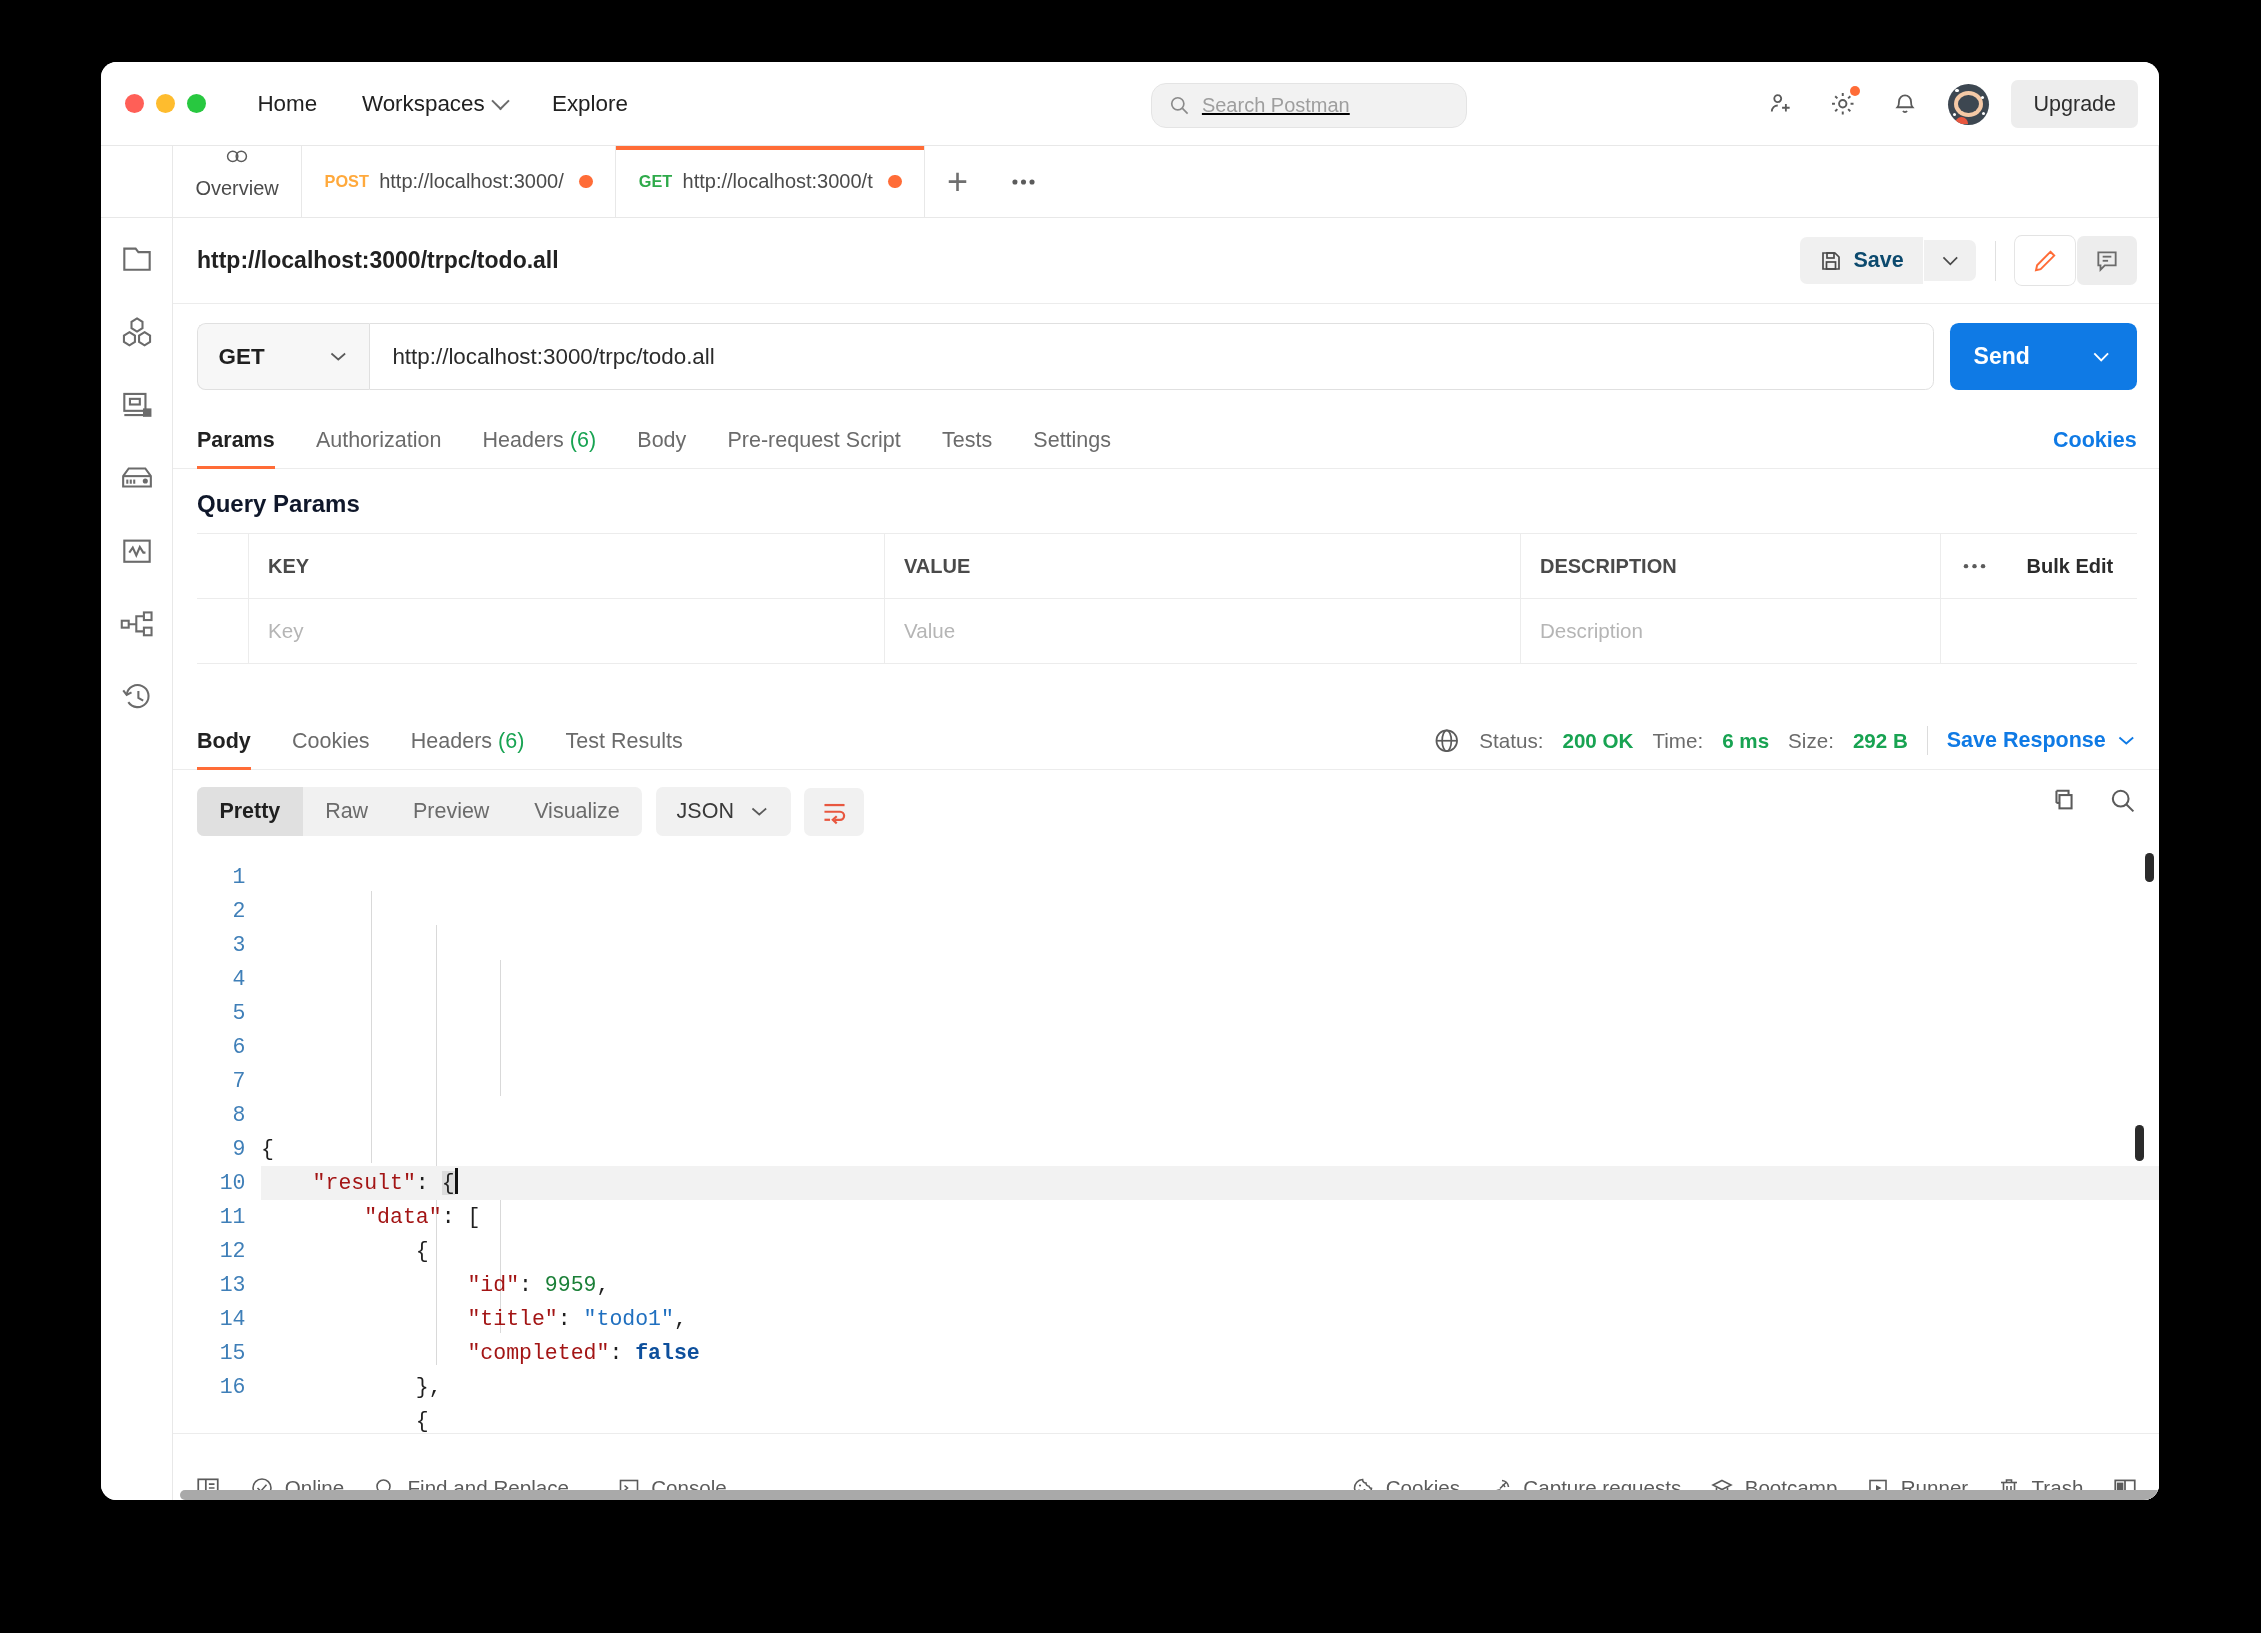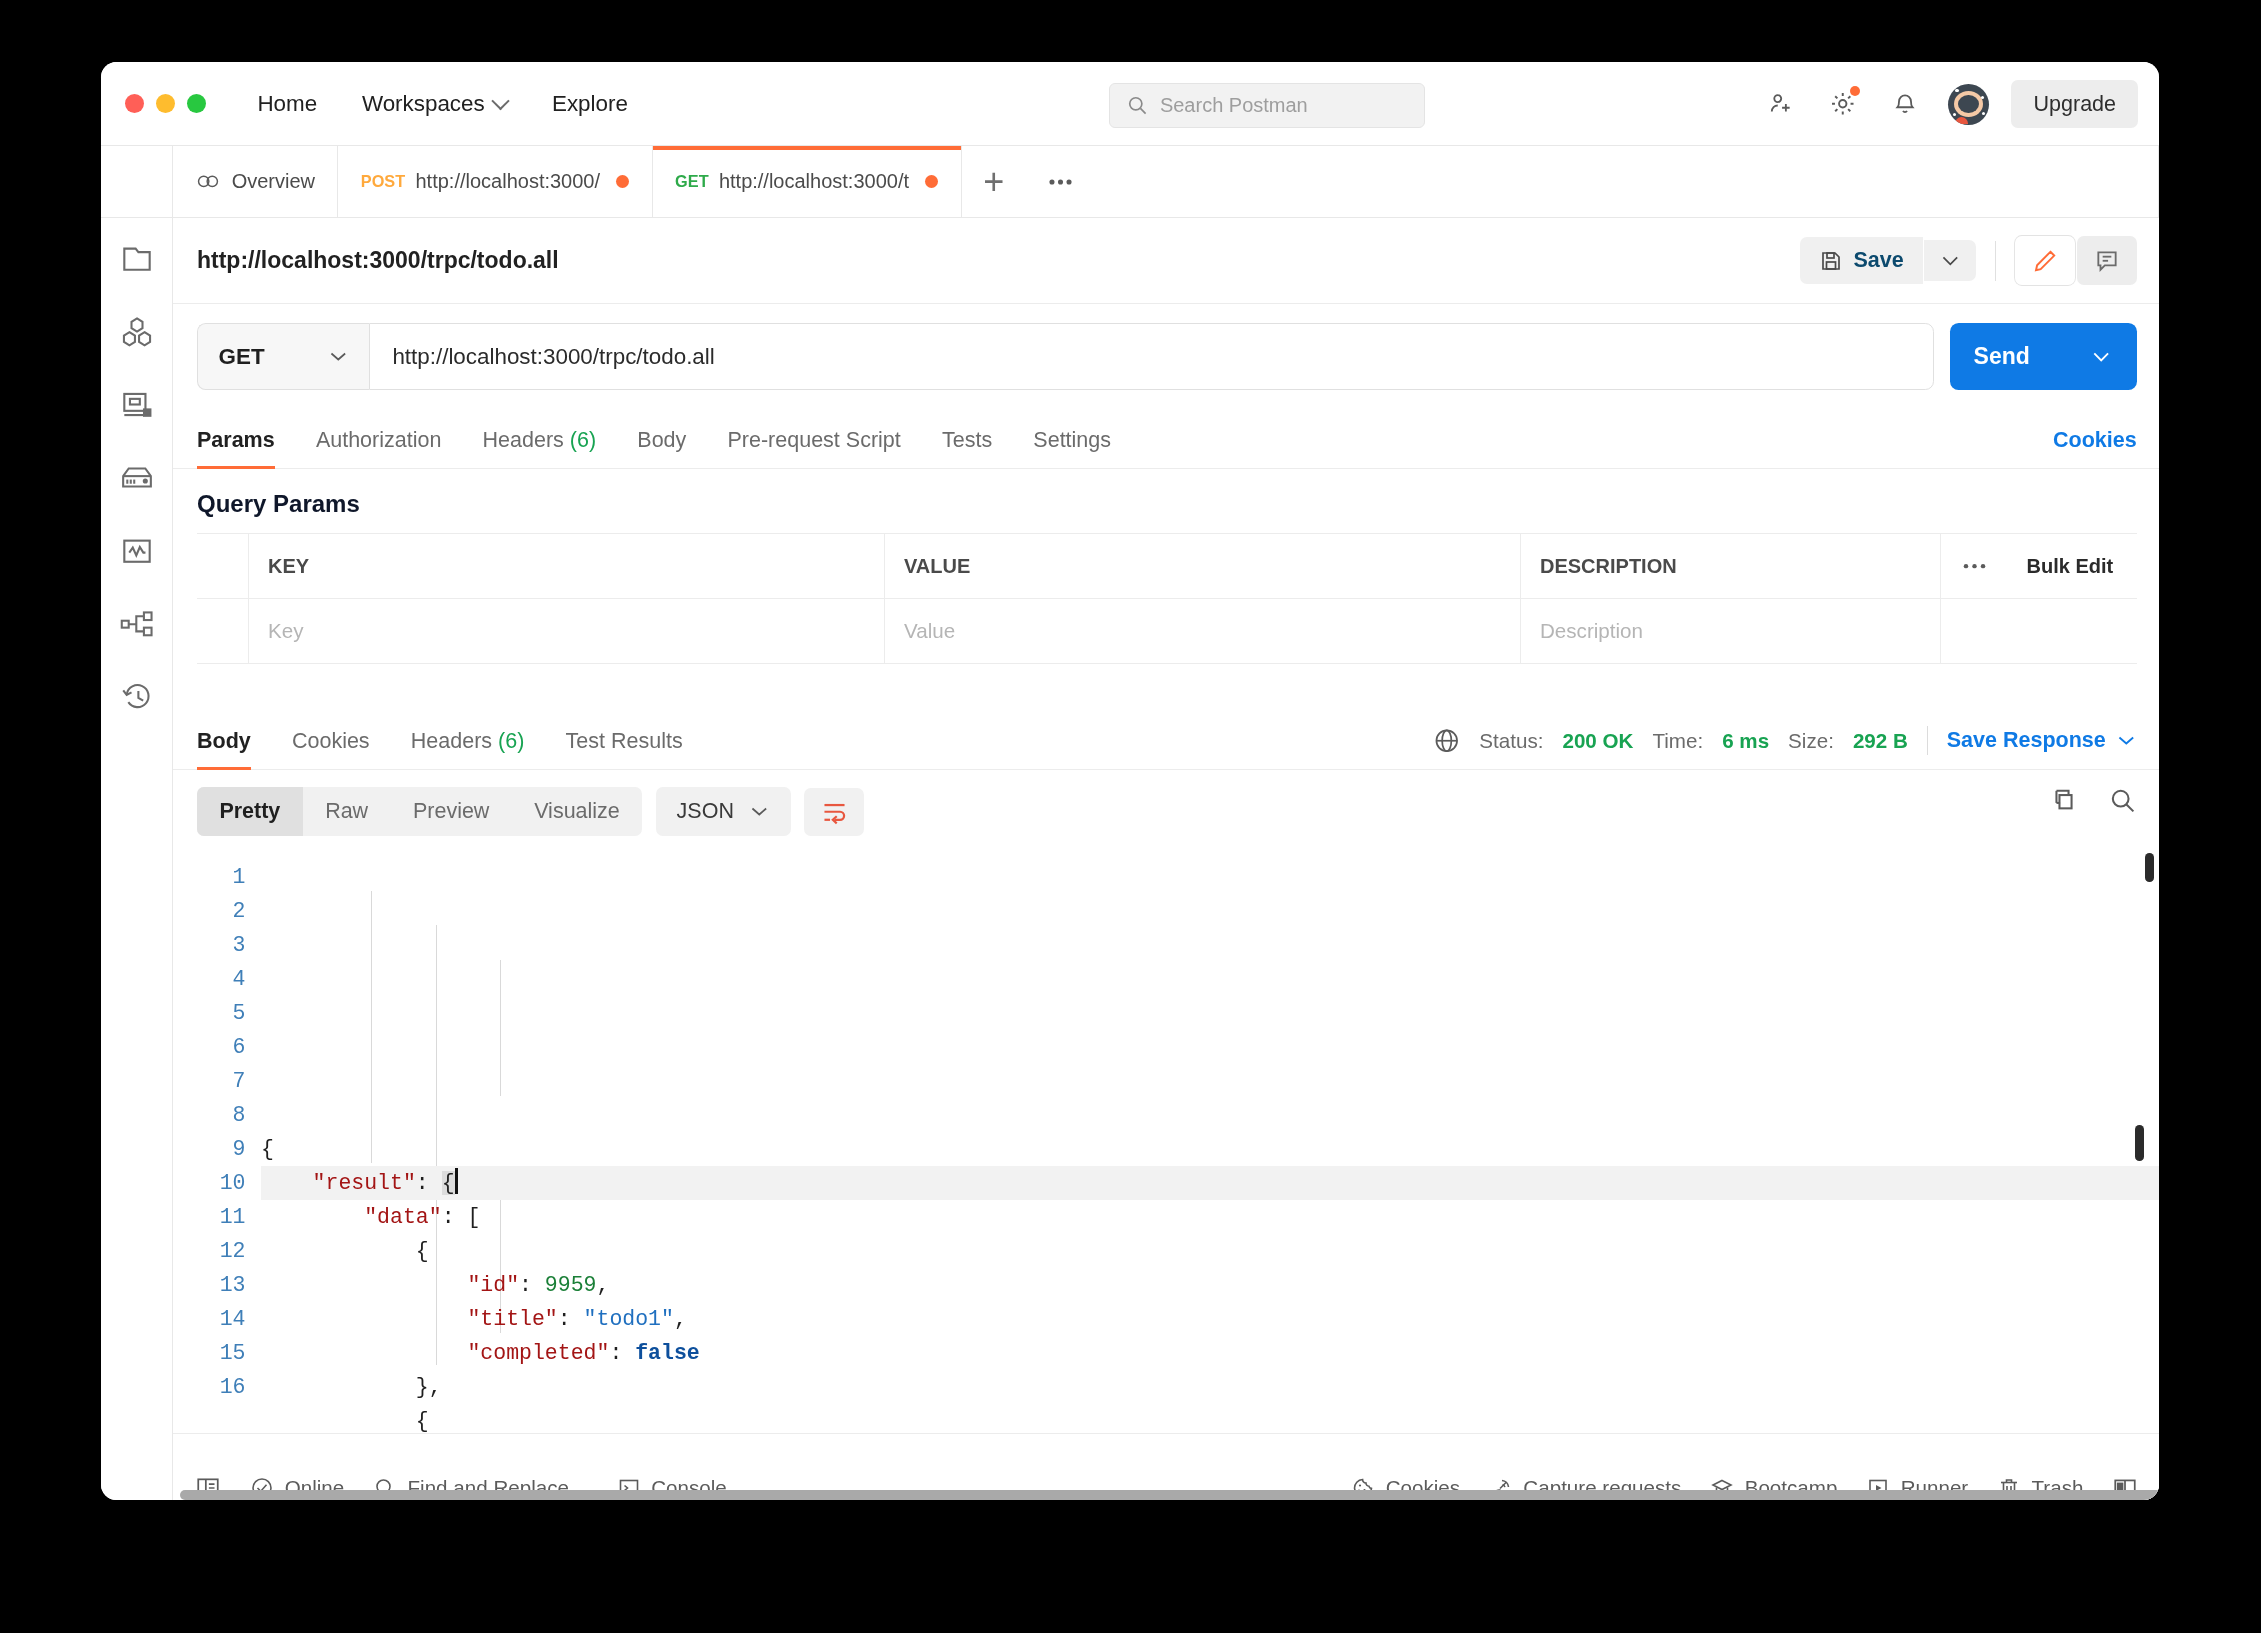--- a/index.html
+++ b/index.html
@@ -48,25 +48,26 @@
   }
   .navitem span.lbl { line-height: 84px; }
   .chev {
     width: 13px; height: 13px;
     border-right: 2.1px solid #6b6b6b; border-bottom: 2.1px solid #6b6b6b;
     transform: rotate(45deg) translate(-1.7px,-1.7px);
     display: inline-block;
   }
 
   .searchbox {
-    position: absolute; left: 1008px; top: 20.6px;
+    position: absolute; left: 1050px; top: 20.6px;
     width: 316px; height: 45px;
-    background: #f2f2f2; border: 0.9px solid #e4e4e4; border-radius: 6px;
+    background: #f2f2f2; border: 0.9px solid #e4e4e4; border-radius: 15px;
     display: flex; align-items: center; gap: 12px;
     padding: 0 15.5px;
+    text-decoration: underline;
   }
   .searchbox .ph { font-size: 20px; color: #9e9e9e; }
 
   .tb-right {
     position: absolute; right: 20.6px; top: 0; height: 84px;
     display: flex; align-items: center; gap: 22.4px;
   }
   .iconbtn { width: 40px; height: 40px; display: flex; align-items: center; justify-content: center; position: relative; }
   .badge-dot {
     position: absolute; top: 1.7px; right: 2.6px;
@@ -370,21 +371,21 @@
           <div class="star" style="left:34px;top:28px"></div>
           <div class="planet"></div>
         </div>
         <div class="upgrade">Upgrade</div>
       </div>
     </div>
 
     <div class="tabstrip">
       <div class="railpad"></div>
 
-      <div class="tab" style="border-right:0.9px solid #e8e8e8;">
+      <div class="tab" style="border-right:0.9px solid #e8e8e8;flex-direction:column;">
         <span>
           <svg width="26" height="20.6" viewBox="0 0 30 24" fill="none" stroke="#5b5b5b" stroke-width="1.7">
             <circle cx="10" cy="12" r="6"></circle>
               <circle cx="20" cy="12" r="6"></circle>
           </svg>
         </span>
         <span class="u">Overview</span>
       </div>
 
       <div class="tab">

